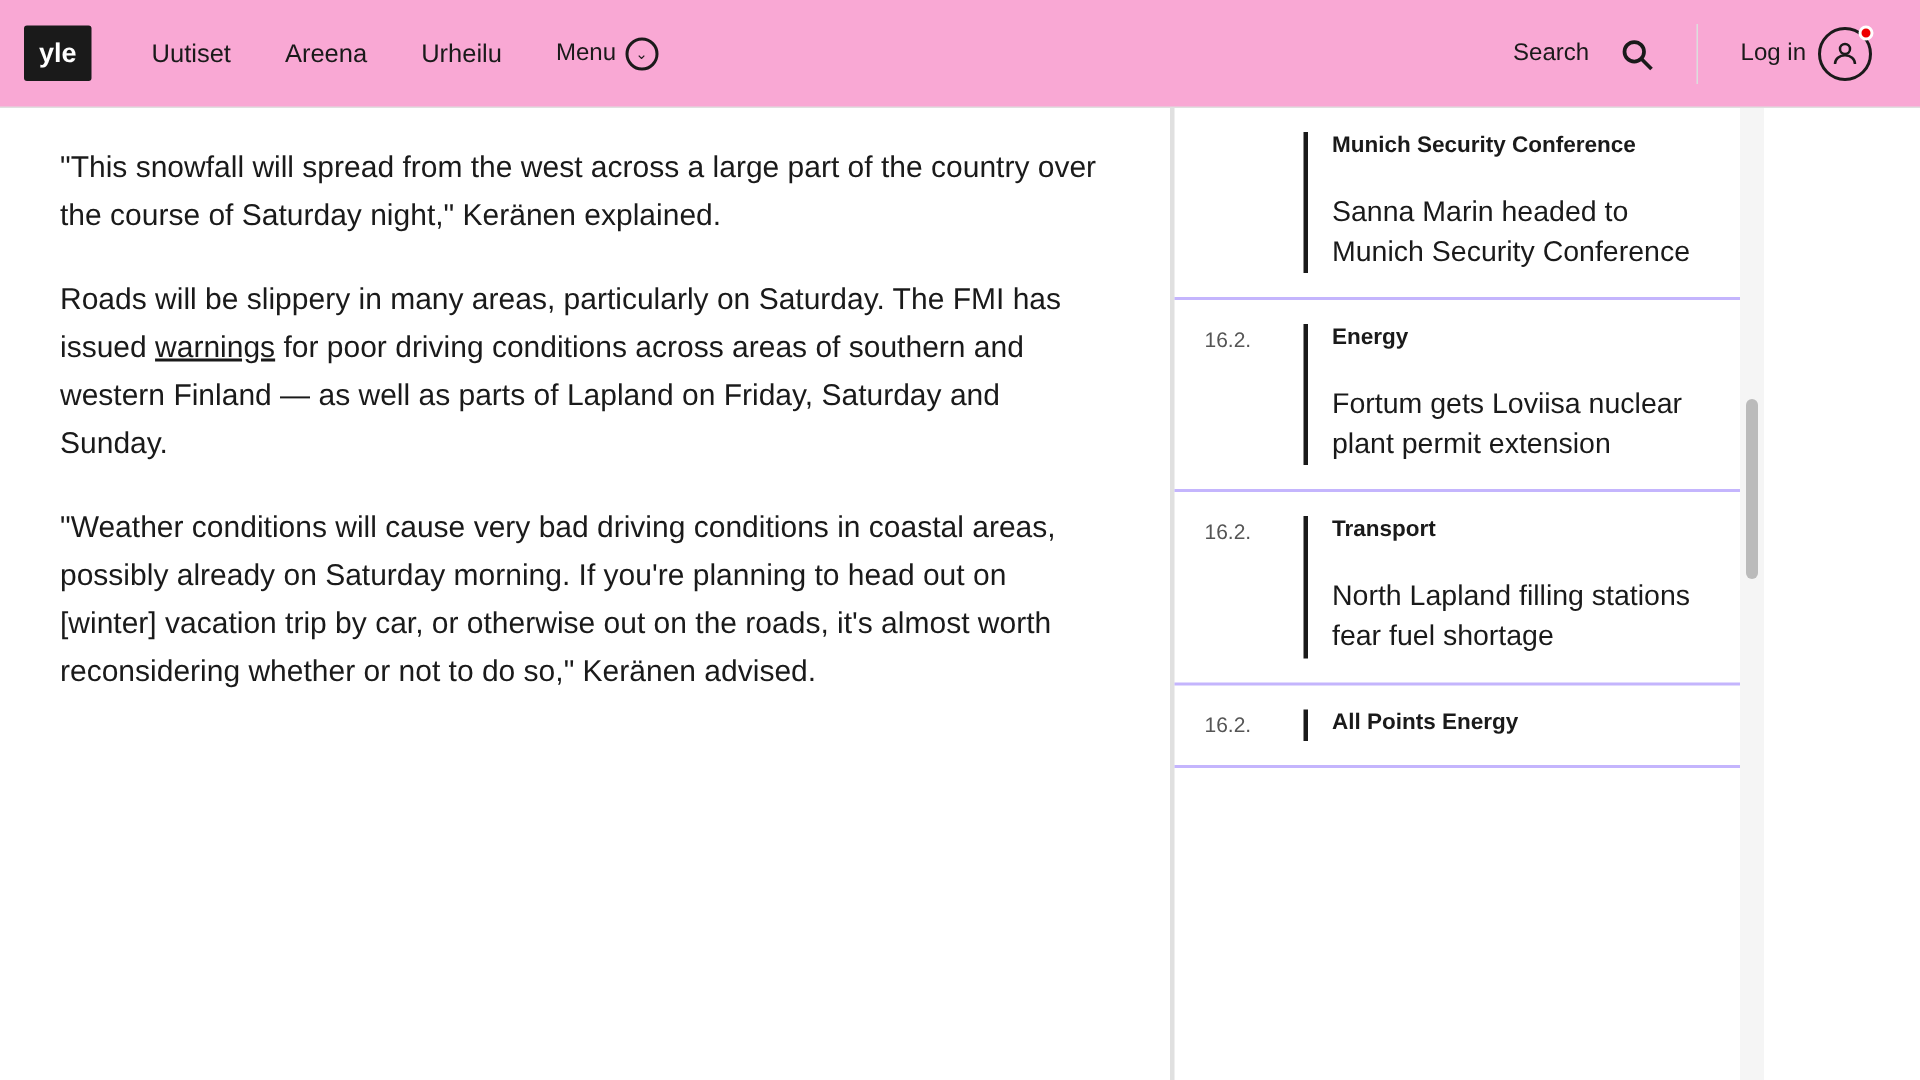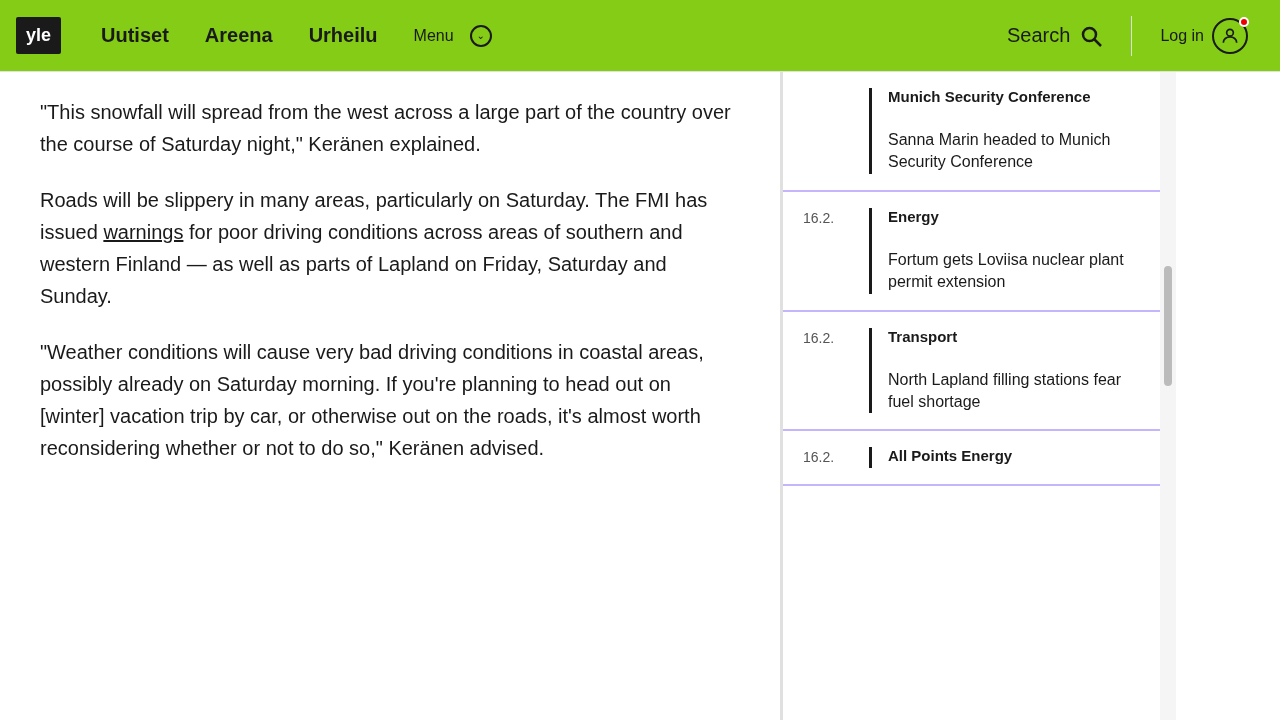--- a/index.html
+++ b/index.html
@@ -2,21 +2,21 @@
 <html><head>
   <meta charset="utf-8">
   <style>
     * { margin: 0; padding: 0; box-sizing: border-box; }
     body { font-family: 'Arial', sans-serif; background: #fff; overflow-x: hidden; }
 
     
     .header {
       display: flex;
       align-items: center;
-      background: #84cc16;
+      background: #f9a8d4;
       height: 72px;
       border-bottom: 1px solid #e0e0e0;
       position: fixed;
       top: 0;
       left: 0;
       right: 0;
       z-index: 100;
       padding: 0 16px;
     }
     .header-logo {
@@ -30,32 +30,32 @@
       cursor: pointer;
       flex-shrink: 0;
     }
     .header-nav {
       display: flex;
       align-items: center;
       gap: 4px;
       flex: 1;
     }
     .nav-item {
-      font-size: 20px;
-      font-weight: 700;
+      font-size: 17px;
+      font-weight: 400;
       color: #1a1a1a;
       padding: 8px 16px;
       cursor: pointer;
       white-space: nowrap;
       text-decoration: none;
     }
     .nav-menu {
       display: flex;
       align-items: center;
-      gap: 16px;
+      gap: 6px;
       font-size: 16px;
       font-weight: 500;
       color: #1a1a1a;
       padding: 8px 16px;
       cursor: pointer;
     }
     .menu-circle {
       width: 22px;
       height: 22px;
       border: 2px solid #1a1a1a;
@@ -66,22 +66,22 @@
       font-size: 10px;
     }
     .header-right {
       display: flex;
       align-items: center;
       gap: 8px;
     }
     .search-btn {
       display: flex;
       align-items: center;
-      gap: 9px;
-      font-size: 20px;
+      gap: 20px;
+      font-size: 16px;
       font-weight: 500;
       color: #1a1a1a;
       padding: 8px 16px;
       cursor: pointer;
       background: none;
       border: none;
     }
     .search-icon-svg {
       width: 24px;
       height: 24px;
@@ -170,21 +170,21 @@
       padding-top: 2px;
     }
     .sidebar-content {}
     .sidebar-category {
       font-size: 15px;
       font-weight: 700;
       color: #1a1a1a;
       margin-bottom: 4px;
     }
     .sidebar-headline {
-      font-size: 16px;
+      font-size: 19px;
       color: #1a1a1a;
       line-height: 1.4;
       margin-top: 24px;
     }
     .sidebar-divider {
       width: 3px;
       background: #1a1a1a;
       align-self: stretch;
       flex-shrink: 0;
     }

